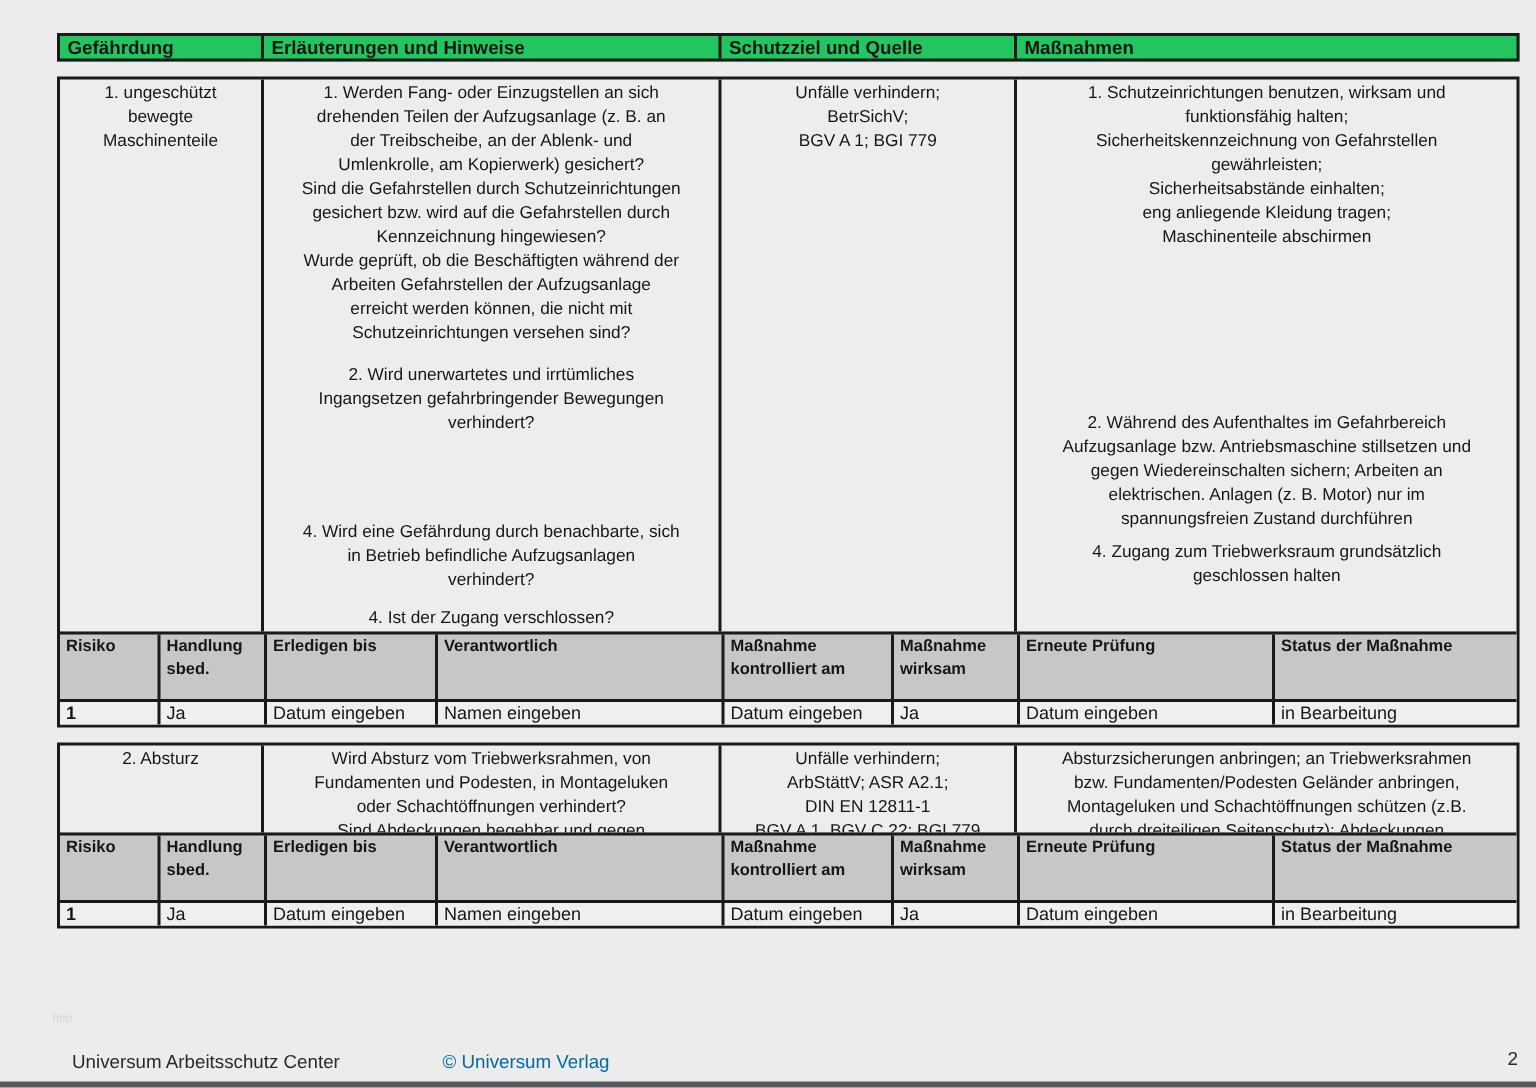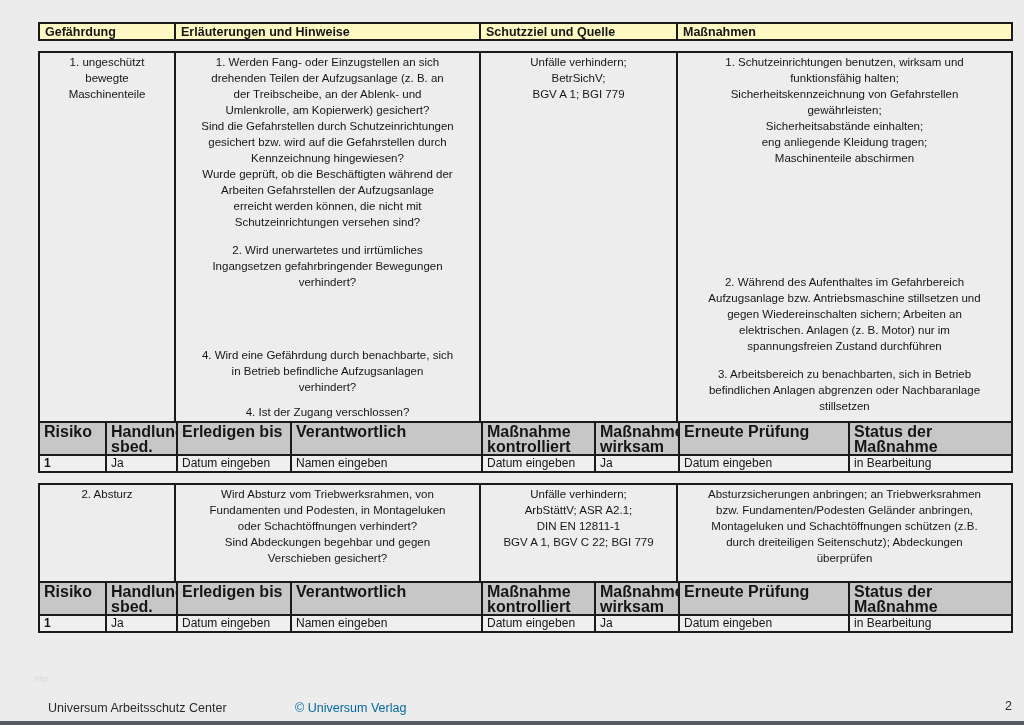--- a/index.html
+++ b/index.html
@@ -6,51 +6,51 @@
   html,body { margin:0; padding:0; }
   body {
     width:1024px; height:725px; position:relative; overflow:hidden;
     background:#ececec; font-family:"Liberation Sans", sans-serif;
     color:#161616;
   }
   .sheet { position:absolute; left:38px; top:22px; width:975px; }
 
   
   .main-header {
-    display:flex; border:2px solid #1a1a1a; background:#fef9c3;
+    display:flex; border:2px solid #1a1a1a; background:#22c55e;
     height:19px;
   }
   .mh-cell {
     border-right:2px solid #1a1a1a; padding:1px 5px;
     font-size:12.5px; font-weight:bold; line-height:14px;
     overflow:hidden; white-space:nowrap;
   }
   .mh-cell:last-child { border-right:none; }
 
   .w-c1 { flex:0 0 136px; }
   .w-c2 { flex:0 0 305px; }
   .w-c3 { flex:0 0 197px; }
   .w-c4 { flex:1; }
 
   
   .block { border:2px solid #1a1a1a; margin-top:10px; background:#ededed; }
   .main-row { display:flex; }
   .row-h1 { height:368px; }
-  .row-h2 { height:96px; }
+  .row-h2 { height:58px; }
   .cell {
     border-right:2px solid #1a1a1a; padding:1px 5px 2px 5px;
     font-size:11.5px; line-height:16px; overflow:hidden;text-align:center;
   }
   .cell:last-child { border-right:none; }
   .pp { margin:0; white-space:pre-line; }
 
   
   .sub-head {
     display:flex; border-top:2px solid #1a1a1a; background:#c7c7c7;
-    height:33px; font-weight:bold; font-size:16px; line-height:15px;
+    height:45px; font-weight:bold; font-size:11px; line-height:15px;
   }
   .sub-row {
     display:flex; border-top:2px solid #1a1a1a; height:17px;
     font-size:12px; line-height:14px; background:#efefef;
   }
   .s-cell { border-right:2px solid #1a1a1a; padding:0 4px; overflow:hidden; }
   .s-cell:last-child { border-right:none; }
   .sh-pad { padding-top:1px; }
 
   .w-s1 { flex:0 0 67px; }
@@ -121,23 +121,20 @@
 Sicherheitskennzeichnung von Gefahrstellen
 gewährleisten;
 Sicherheitsabstände einhalten;
 eng anliegende Kleidung tragen;
 Maschinenteile abschirmen</p>
         <p class="pp" style="margin-top:108px">2. Während des Aufenthaltes im Gefahrbereich
 Aufzugsanlage bzw. Antriebsmaschine stillsetzen und
 gegen Wiedereinschalten sichern; Arbeiten an
 elektrischen. Anlagen (z. B. Motor) nur im
 spannungsfreien Zustand durchführen</p>
-        <p class="pp" style="margin-top:12px">3. Arbeitsbereich zu benachbarten, sich in Betrieb
-befindlichen Anlagen abgrenzen oder Nachbaranlage
-stillsetzen</p>
         <p class="pp" style="margin-top:6px">4. Zugang zum Triebwerksraum grundsätzlich
 geschlossen halten</p>
       </div>
     </div>
 
     <div class="sub-head">
       <div class="s-cell sh-pad w-s1">Risiko</div>
       <div class="s-cell sh-pad w-s2">Handlung sbed.</div>
       <div class="s-cell sh-pad w-s3">Erledigen bis</div>
       <div class="s-cell sh-pad w-s4">Verantwortlich</div>

